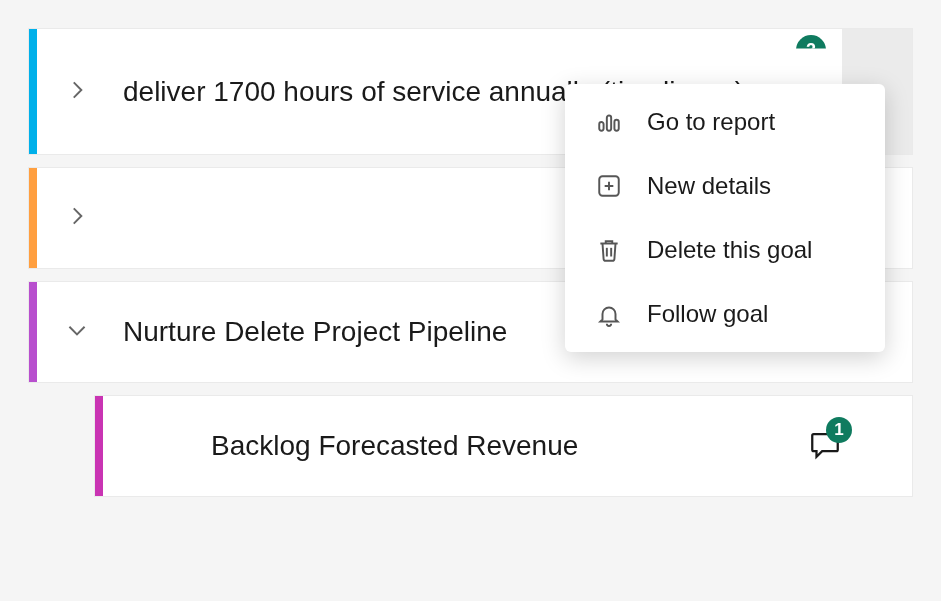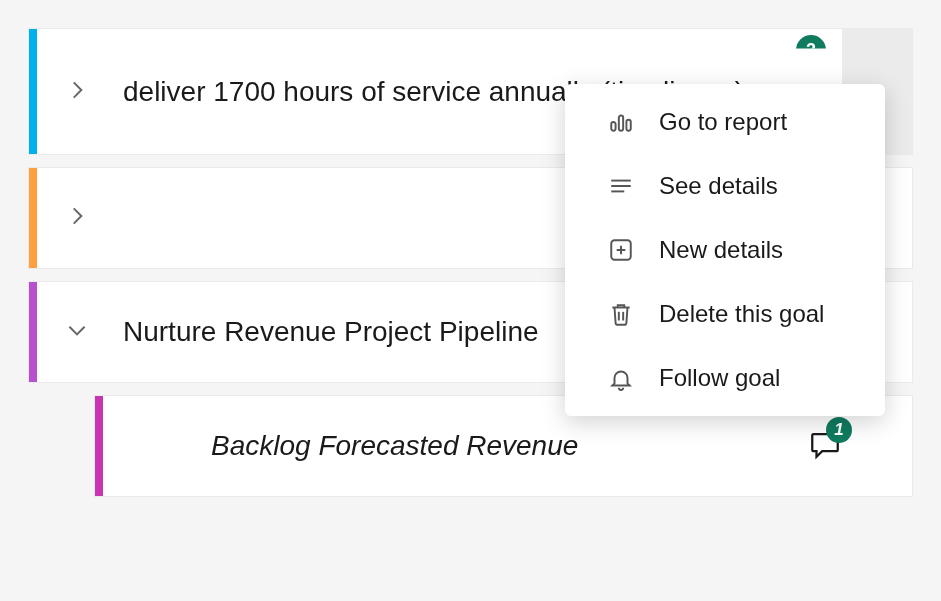--- a/index.html
+++ b/index.html
@@ -15,21 +15,20 @@
     .goal-row {
       display: flex;
       align-items: stretch;
       background: #ffffff;
       border: 1px solid #eaeaea;
       margin-bottom: 12px;
       position: relative;
     }
     .goal-row.child {
       margin-left: 66px;
-      font-style: italic;
     }
     .color-bar {
       width: 8px;
       flex-shrink: 0;
     }
     .color-blue { background: #00b0ea; }
     .color-orange { background: #ff9f3f; }
     .color-purple { background: #b84fce; }
     .color-pink { background: #c934b3; }
     .row-body {
@@ -116,21 +115,21 @@
       justify-content: center;
     }
     .context-menu {
       position: absolute;
       top: 84px;
       left: 565px;
       width: 320px;
       background: #ffffff;
       border-radius: 6px;
       box-shadow: 0 6px 24px rgba(0,0,0,0.18);
-      padding: 6px 16px;
+      padding: 6px 4px;
       z-index: 100;
     }
     .menu-item {
       display: flex;
       align-items: center;
       padding: 18px 26px;
       gap: 24px;
       cursor: pointer;
       font-size: 24px;
       color: #1a1a1a;
@@ -184,21 +183,21 @@
 <div class="goal-row">
   <div class="color-bar color-purple"></div>
   <div class="row-body">
     <div class="expand-cell">
       <span class="chevron">
         <svg viewBox="0 0 24 24" fill="none" stroke="#666" stroke-width="1.8">
             <polyline points="5 9 12 16 19 9"></polyline>
           </svg>
       </span>
     </div>
-    <div class="goal-title">Nurture Revenue Project Pipeline</div>
+    <div class="goal-title">Nurture Delete Project Pipeline</div>
   </div>
 </div>
 
 <div class="goal-row child">
   <div class="color-bar color-pink"></div>
   <div class="row-body">
     <div class="expand-cell"></div>
     <div class="goal-title child-title">Backlog Forecasted Revenue</div>
   </div>
   <div class="comment-icon-wrap">
@@ -216,30 +215,20 @@
         <rect x="3" y="12" width="4" height="8" rx="2"></rect>
         <rect x="10" y="6" width="4" height="14" rx="2"></rect>
         <rect x="17" y="10" width="4" height="10" rx="2"></rect>
       </svg>
     </span>
     <span>Go to report</span>
   </div>
   <div class="menu-item">
     <span class="menu-icon">
       <svg viewBox="0 0 24 24" fill="none" stroke-width="1.8">
-        <line x1="3" y1="7" x2="21" y2="7"></line>
-        <line x1="3" y1="12" x2="21" y2="12"></line>
-        <line x1="3" y1="17" x2="15" y2="17"></line>
-      </svg>
-    </span>
-    <span>See details</span>
-  </div>
-  <div class="menu-item">
-    <span class="menu-icon">
-      <svg viewBox="0 0 24 24" fill="none" stroke-width="1.8">
         <rect x="3" y="3" width="18" height="18" rx="3"></rect>
         <line x1="12" y1="8" x2="12" y2="16"></line>
         <line x1="8" y1="12" x2="16" y2="12"></line>
       </svg>
     </span>
     <span>New details</span>
   </div>
   <div class="menu-item">
     <span class="menu-icon">
       <svg viewBox="0 0 24 24" fill="none" stroke-width="1.8">

